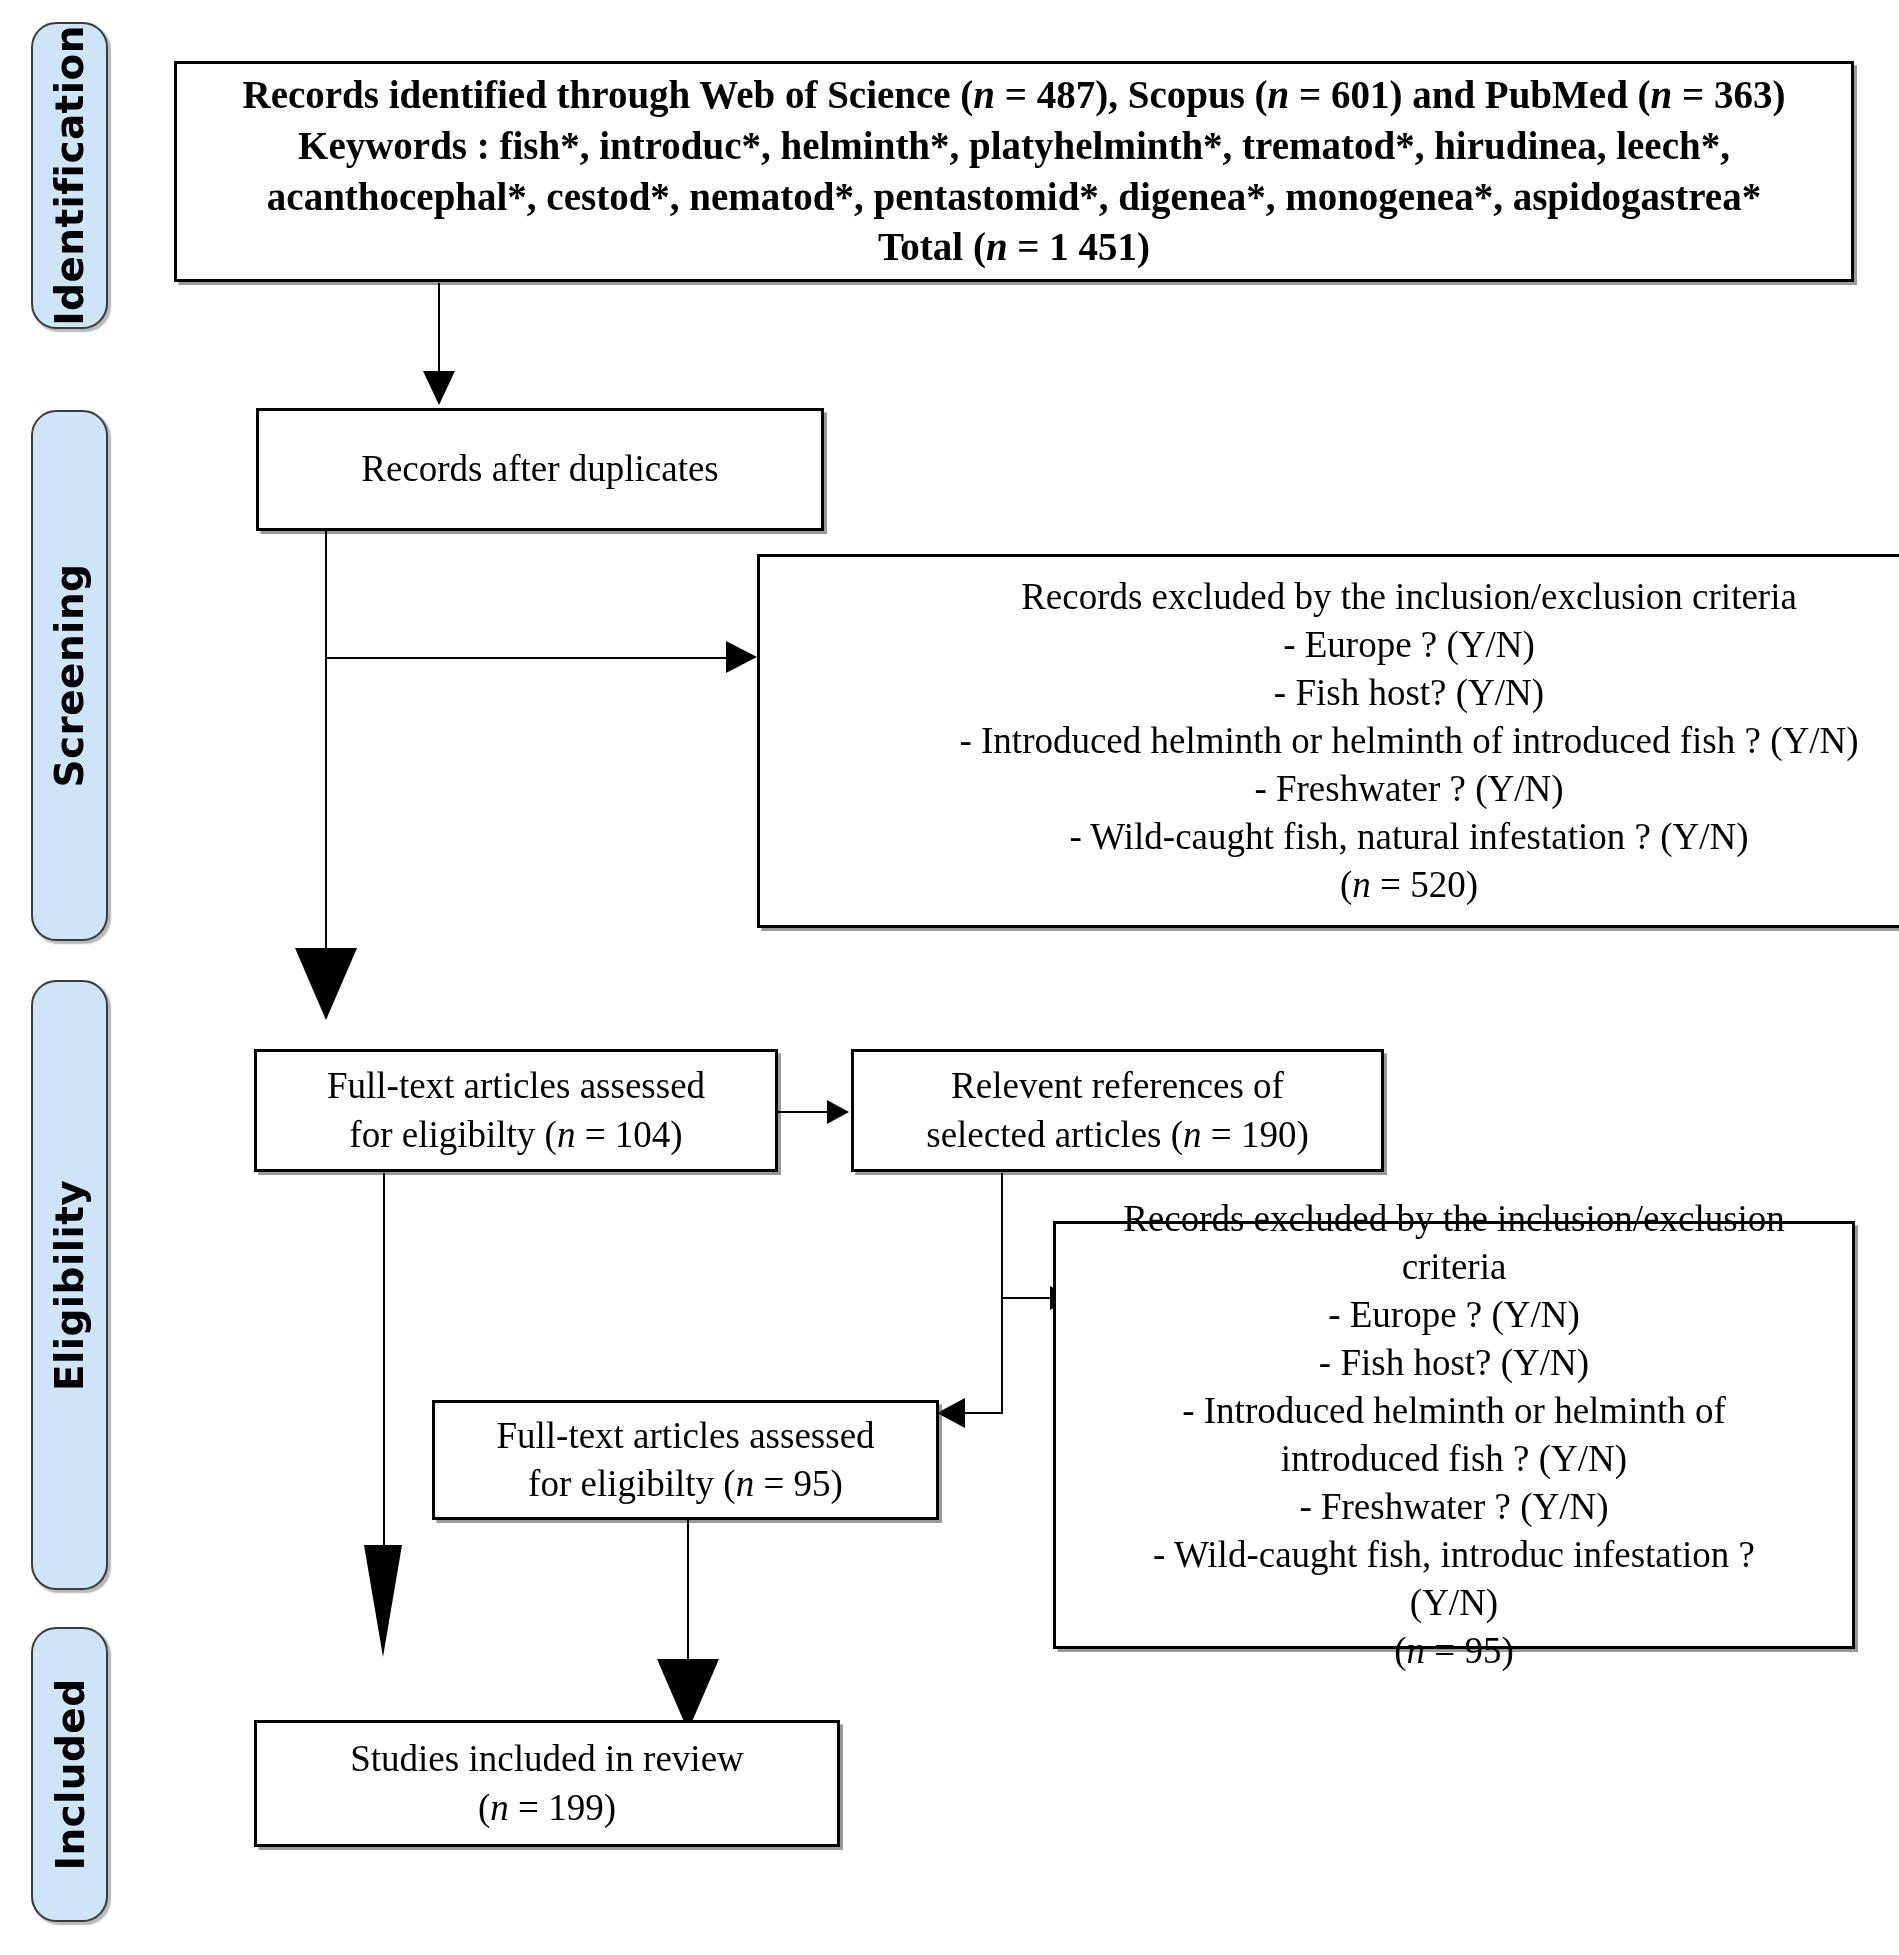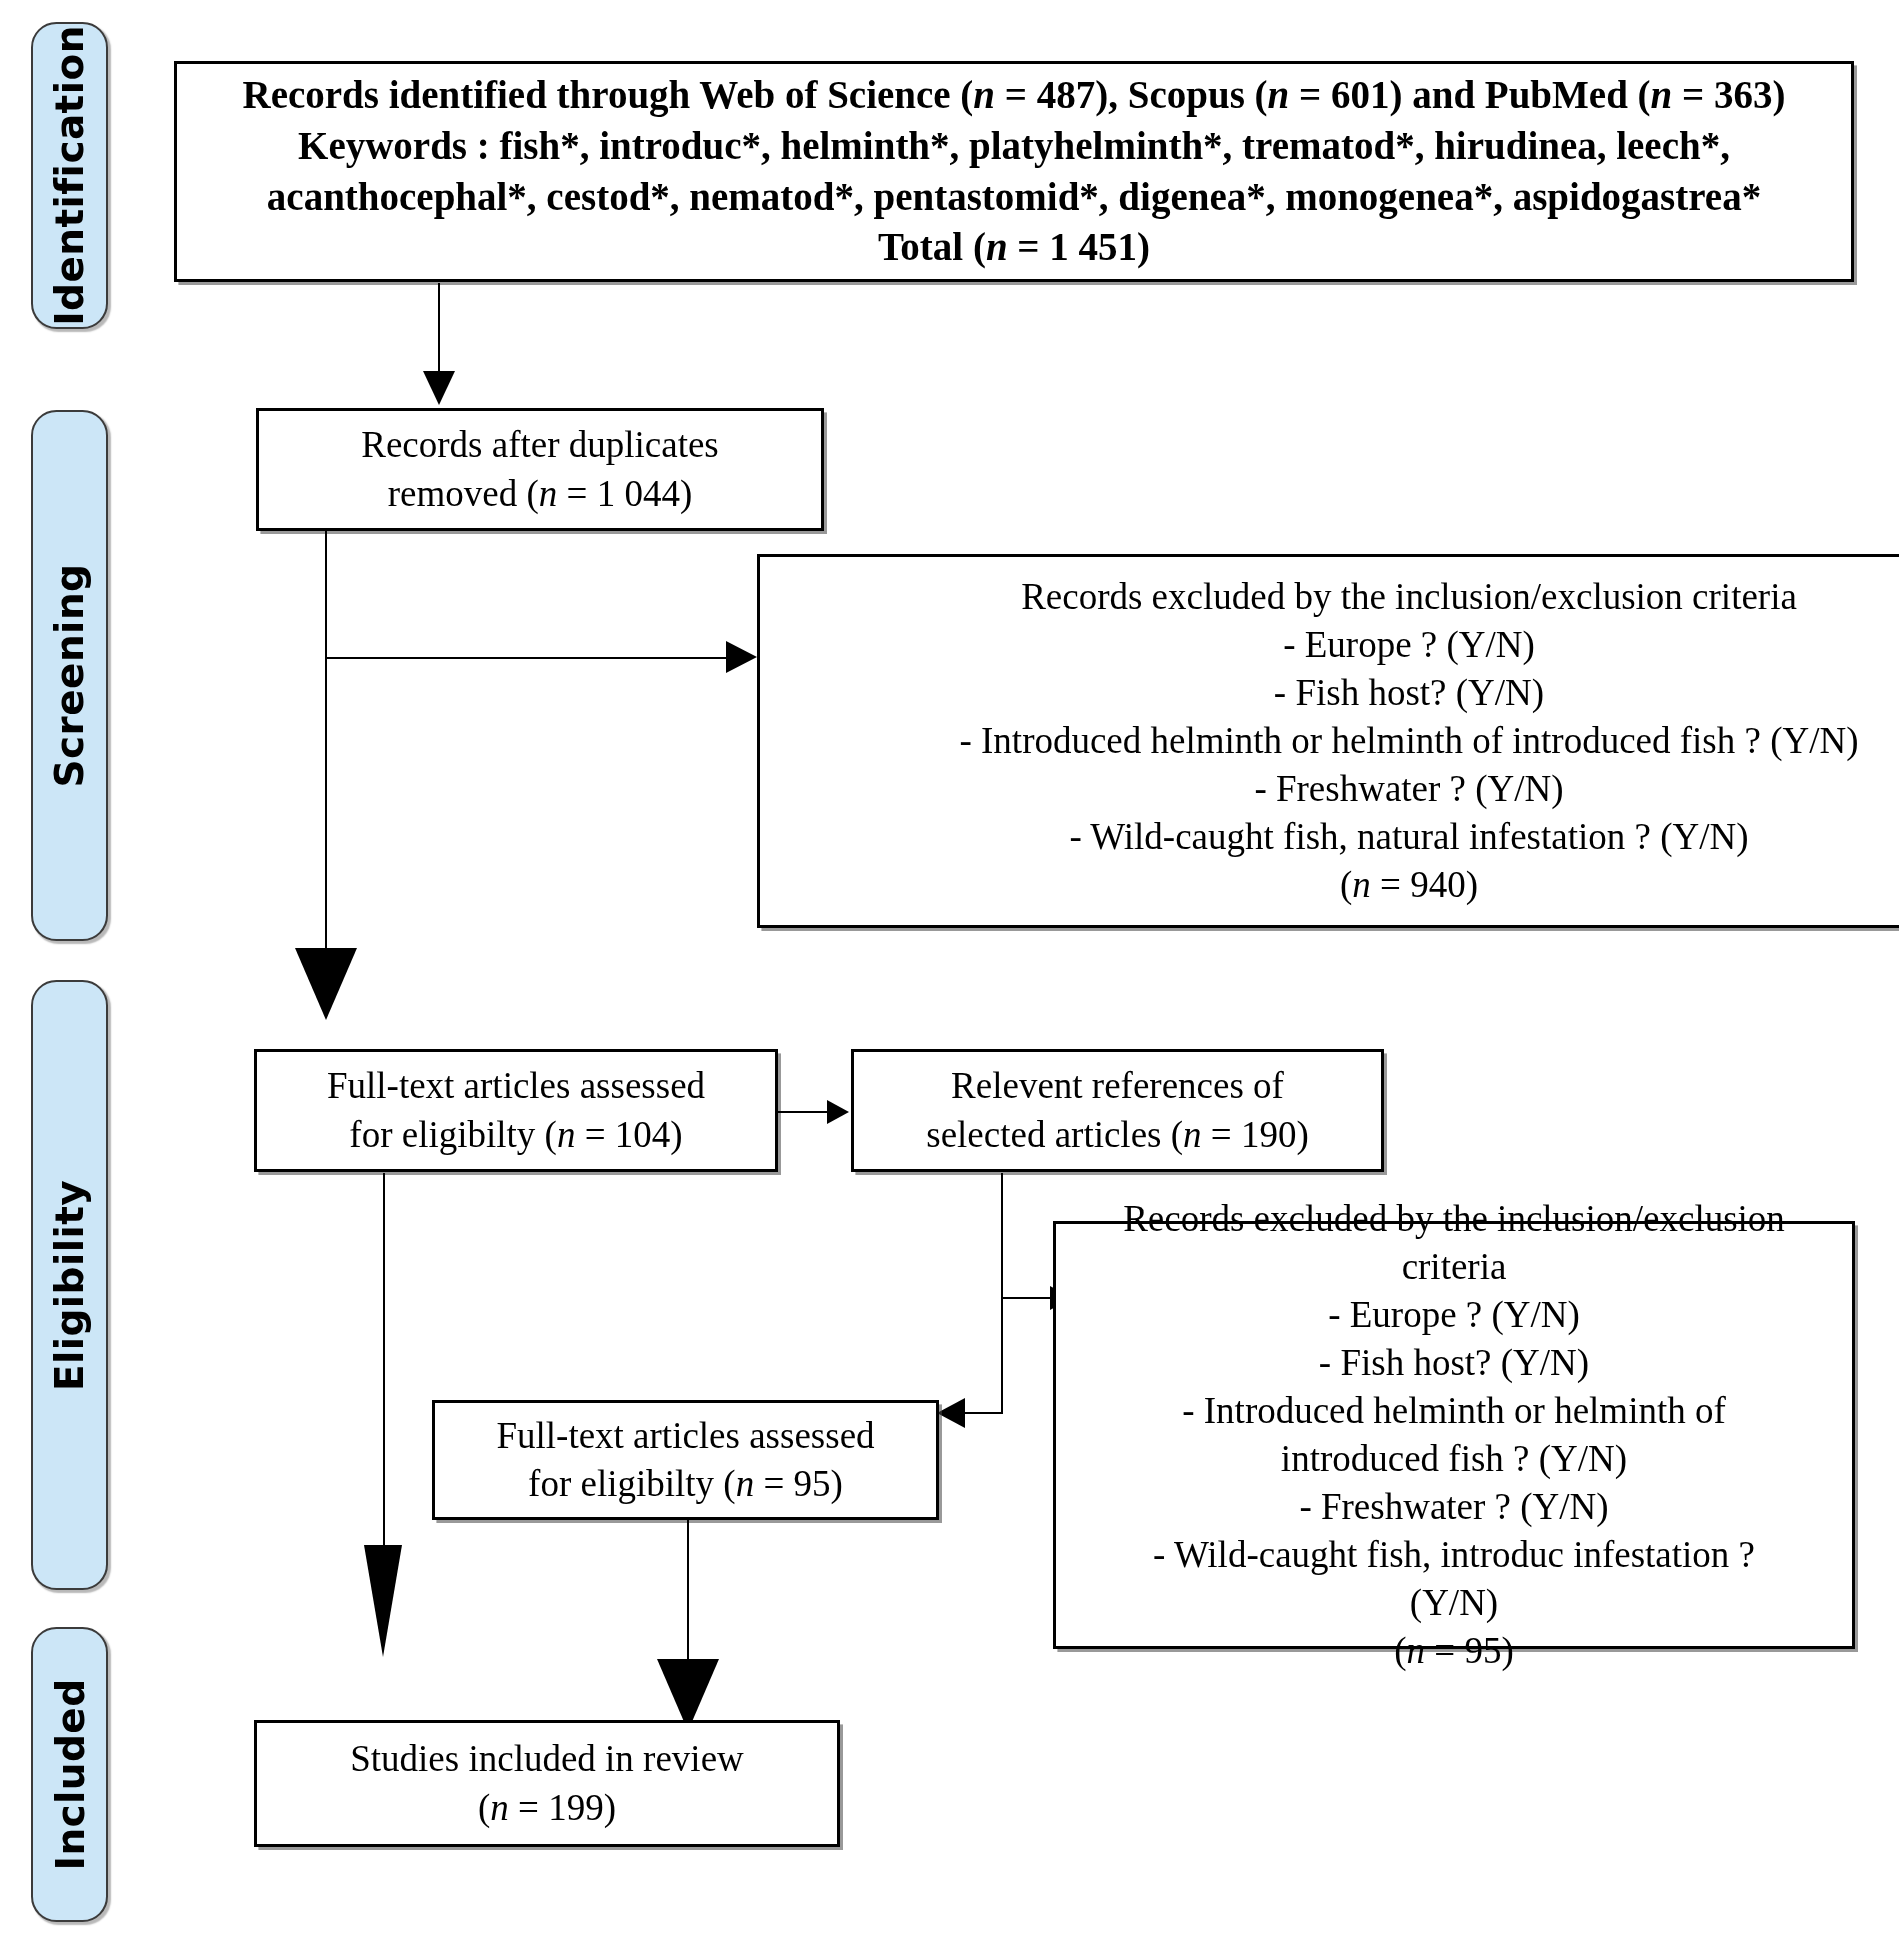--- a/index.html
+++ b/index.html
@@ -147,40 +147,39 @@
       <span class="ln"><span>Total (</span><span class="it">n</span><span> = 1 451)</span></span>
     </div>
   </div>
 
   <div class="vline" style="left:438px; top:283px; height:90px;"></div>
   <div class="arrow-down" style="left:423px; top:371px;"></div>
 
   <div class="flow-box" style="left:256px; top:408px; width:568px; height:123px;">
     <div class="box-text fs-mid">
       <span class="ln">Records after duplicates</span>
-      <span class="ln"><span>removed (</span><span class="it">n</span><span> = 1 044)</span></span>
     </div>
   </div>
 
   <div class="vline" style="left:325px; top:531px; height:419px;"></div>
 
   <div class="hline" style="left:325px; top:657px; width:404px;"></div>
   <div class="arrow-right" style="left:726px; top:641px;"></div>
 
   <div class="arrow-down-big" style="left:295px; top:948px;"></div>
 
   <div class="flow-box" style="left:757px; top:554px; width:1304px; height:374px;">
     <div class="box-text fs-mid">
       <span class="ln">Records excluded by the inclusion/exclusion criteria</span>
       <span class="ln">- Europe ? (Y/N)</span>
       <span class="ln">- Fish host? (Y/N)</span>
       <span class="ln">-   Introduced helminth or helminth of introduced fish ? (Y/N)</span>
       <span class="ln">-   Freshwater ? (Y/N)</span>
       <span class="ln">-   Wild-caught fish, natural infestation ? (Y/N)</span>
-      <span class="ln"><span>(</span><span class="it">n</span><span> = 940)</span></span>
+      <span class="ln"><span>(</span><span class="it">n</span><span> = 520)</span></span>
     </div>
   </div>
 
   <div class="flow-box" style="left:254px; top:1049px; width:524px; height:123px;">
     <div class="box-text fs-mid">
       <span class="ln">Full-text articles assessed</span>
       <span class="ln"><span>for eligibilty (</span><span class="it">n</span><span> = 104)</span></span>
     </div>
   </div>
 

